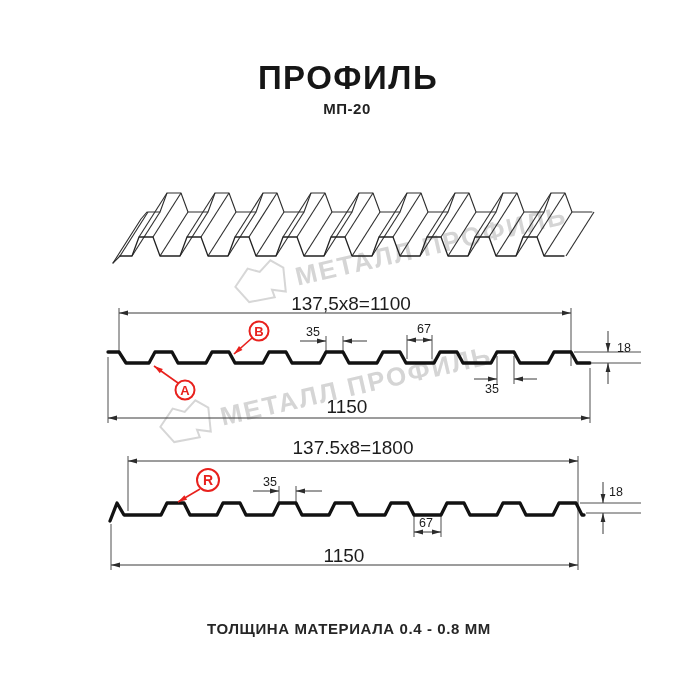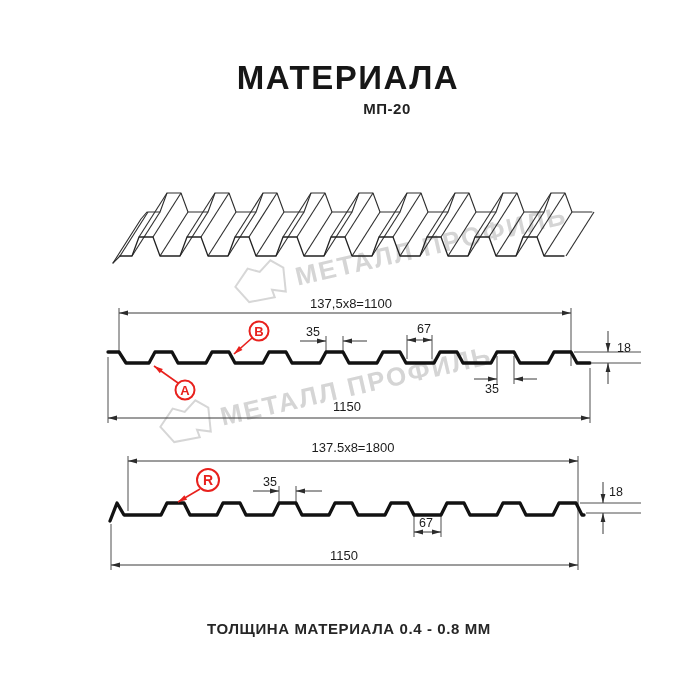--- a/index.html
+++ b/index.html
@@ -1,23 +1,23 @@
 <!DOCTYPE html>
 <html><head>
 <meta charset="utf-8">
 <style>
   html,body{margin:0;padding:0;background:#fff;}
   .page{position:relative;width:700px;height:700px;background:#ffffff;overflow:hidden;
         font-family:"Liberation Sans",sans-serif;}
   svg{position:absolute;left:0;top:0;}
   .lbl{position:absolute;transform:translate(-50%,-50%);color:#1c1c1c;white-space:nowrap;line-height:1;}
   .title{font-size:33px;font-weight:800;letter-spacing:1.5px;color:#161616;}
-  .subtitle{font-size:15px;font-weight:700;letter-spacing:.5px;color:#222;margin-left:40px;}
+  .subtitle{font-size:15px;font-weight:700;letter-spacing:.5px;color:#222;}
   .dim{font-size:12.5px;color:#1c1c1c;}
-  .dim-big{font-size:13px;color:#1c1c1c;}
+  .dim-big{font-size:19px;color:#1c1c1c;}
   .footer-note{font-size:15px;font-weight:600;letter-spacing:.6px;color:#262626;}
   .marker{position:absolute;transform:translate(-50%,-50%);color:#e8211d;font-weight:700;font-size:13px;}
 </style>
 </head>
 <body>
 
 <div class="page">
 
   <svg id="linework" width="700" height="700" viewBox="0 0 700 700">
 
@@ -145,21 +145,21 @@
         <line x1="111" y1="565" x2="578" y2="565" stroke="#3a3a3a" stroke-width="1"></line>
         <path d="M111 565 l9 -2.4 l0 4.8 Z" fill="#2c2c2c"></path>
         <path d="M578 565 l-9 -2.4 l0 4.8 Z" fill="#2c2c2c"></path>
         <path d="M110 521 L117 503 L124 515 H161 L167 503 H184 L190 515 H217 L223 503 H240 L246 515 H273 L279 503 H296 L302 515 H329 L335 503 H352 L358 515 H385 L391 503 H408 L414 515 H441 L447 503 H464 L470 515 H497 L503 503 H520 L526 515 H553 L559 503 H576 L582 515 H584" fill="none" stroke="#121212" stroke-width="3.3" stroke-linejoin="round" stroke-linecap="round"></path>
         <circle cx="208" cy="480" r="11" fill="none" stroke="#e8211d" stroke-width="2"></circle>
         <line x1="200" y1="489" x2="178" y2="502" stroke="#e8211d" stroke-width="1.6"></line>
         <path d="M178 502 l-9 -2.6 l0 5.2 Z" fill="#e8211d" transform="rotate(149.42077312751098 178 502)"></path>
       </g>
   </svg>
 
-  <div class="lbl title" style="left:348px;top:77px;">МАТЕРИАЛА</div>
+  <div class="lbl title" style="left:348px;top:77px;">ПРОФИЛЬ</div>
   <div class="lbl subtitle" style="left:347px;top:108px;">МП-20</div>
 
   <div class="lbl dim-big" style="left:351px;top:303px;">137,5x8=1100</div>
   <div class="lbl dim" style="left:313px;top:332px;">35</div>
   <div class="lbl dim" style="left:424px;top:329px;">67</div>
   <div class="lbl dim" style="left:624px;top:348px;">18</div>
   <div class="lbl dim" style="left:492px;top:389px;">35</div>
   <div class="lbl dim-big" style="left:347px;top:406px;">1150</div>
   <div class="marker" style="left:185px;top:390px;">A</div>
   <div class="marker" style="left:259px;top:331px;">B</div>

